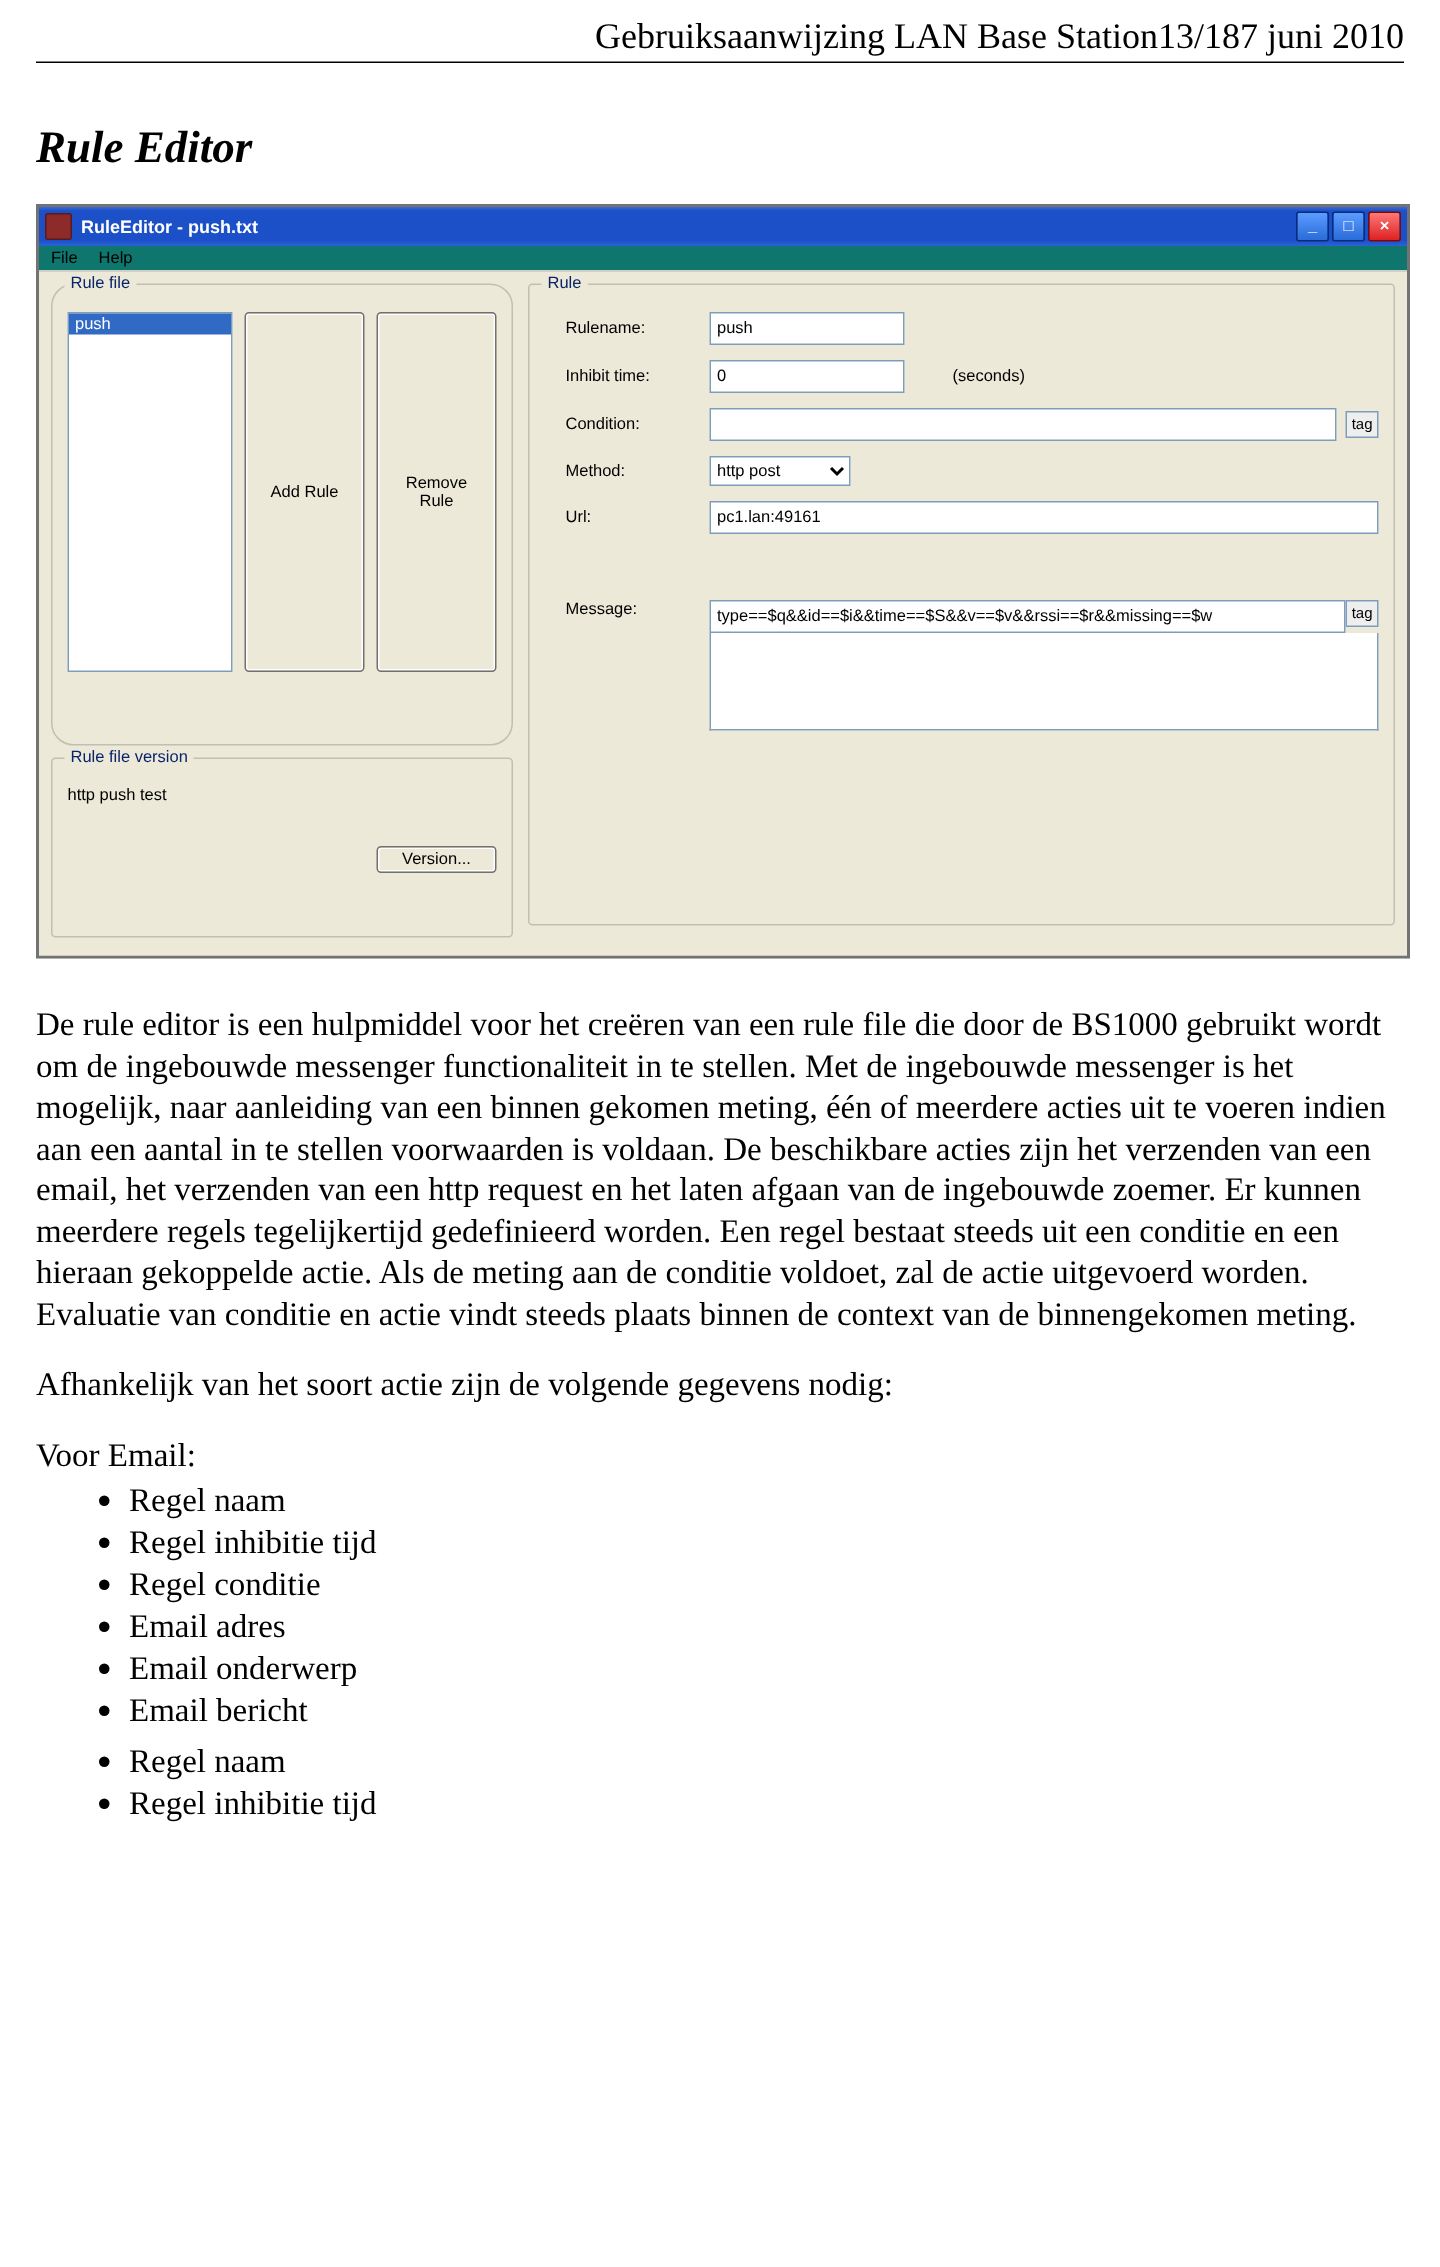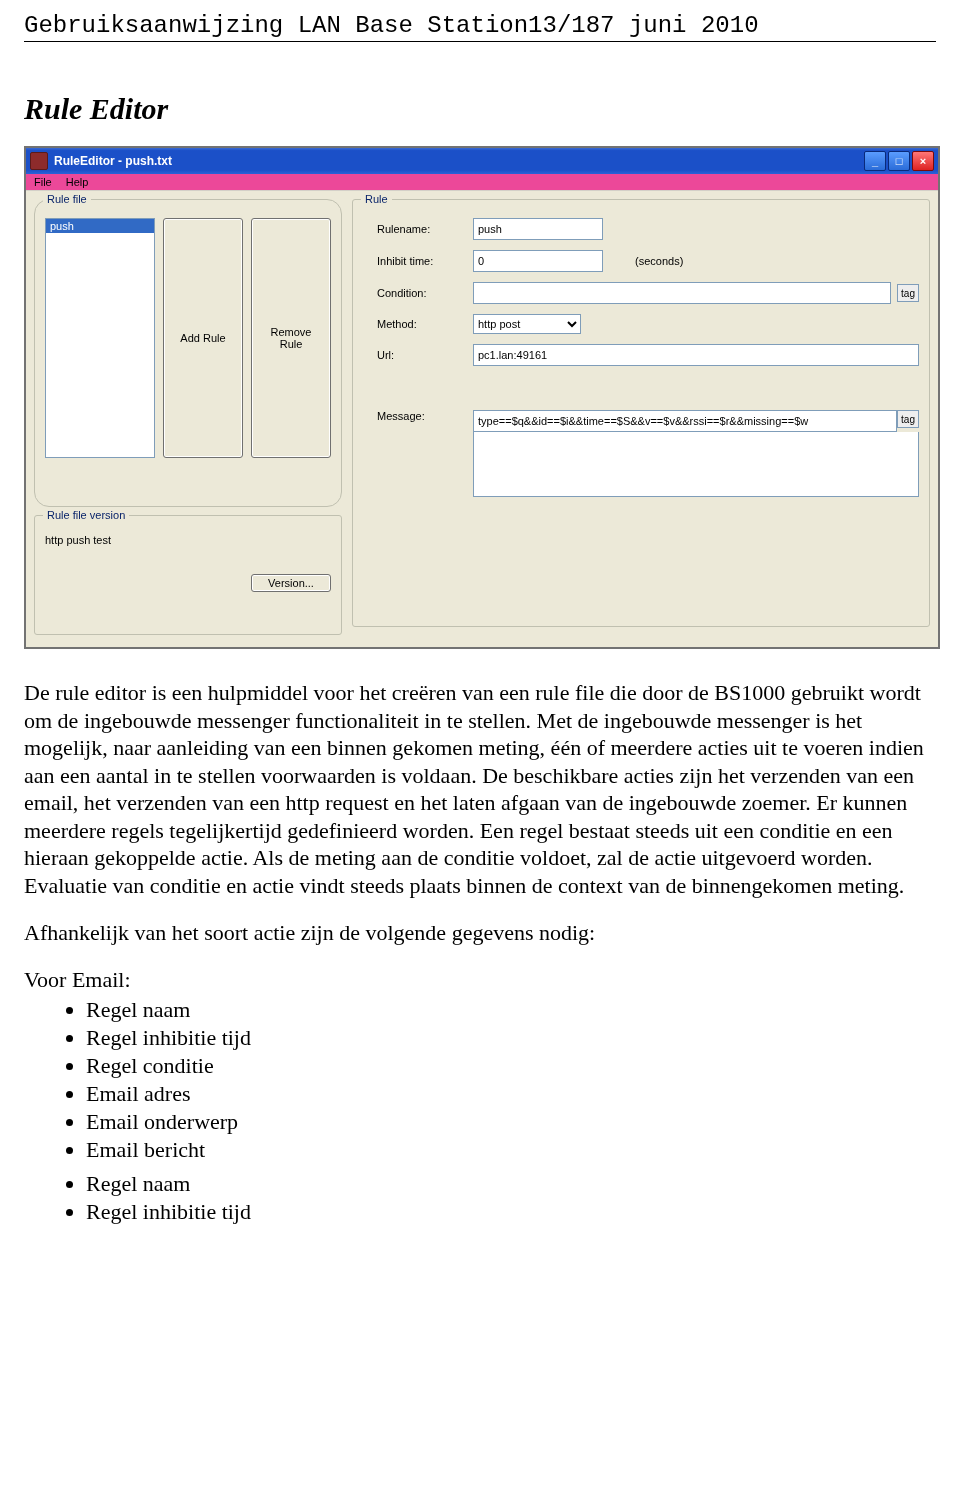--- a/index.html
+++ b/index.html
@@ -8,26 +8,25 @@
     font-family: "Times New Roman", serif;
     background: #fff;
     width: 960px;
     color: #000;
   }
   .page {
     padding: 12px 24px 40px 24px;
   }
   .header-row {
     display: flex;
-    justify-content: flex-start;
+    justify-content: flex-end;
     font-size: 24px;
     border-bottom: 1.5px solid #000;
     padding-bottom: 2px;
-    margin-bottom: 50px;
-    font-family: Liberation Mono, monospace;
+    margin-bottom: 40px;
   }
   .section-title {
     font-size: 30px;
     font-weight: bold;
     font-style: italic;
     margin: 30px 0 20px 0;
   }
   .screenshot {
     width: 912px;
     margin: 0 auto 30px auto;
@@ -63,21 +62,21 @@
     height: 18px;
     margin-left: 2px;
     background: linear-gradient(to bottom,#5a9cff,#2a6cd8);
     border: 1px solid #0a2a7a;
     border-radius: 2px;
     display:flex;align-items:center;justify-content:center;
     color:#fff;font-weight:bold;font-size:11px;
   }
   .winbtn.close { background: linear-gradient(to bottom,#f77,#d22); border-color:#7a0a0a;}
   .menubar {
-    background:#ec4899;
+    background:#0f766e;
     padding: 2px 8px;
     display:flex;gap:14px;
     border-bottom:1px solid #d4d0c8;
   }
   .workarea {
     background:#ece9d8;
     padding: 8px;
     display:flex;
     gap:10px;
     min-height:440px;
@@ -232,21 +231,21 @@
               <input class="xp" style="width: 120px;" value="0">
               <span style="margin-left:26px;">(seconds)</span>
             </div>
             <div class="row">
               <span class="lbl">Condition:</span>
               <input class="xp" style="flex: 1 1 0%;" value="">
               <button class="tagbtn">tag</button>
             </div>
             <div class="row">
               <span class="lbl">Method:</span>
-              <select class="xp" style="width:108px;">
+              <select class="xp" style="width:94px;">
                 <option>http post</option>
               </select>
             </div>
             <div class="row">
               <span class="lbl">Url:</span>
               <input class="xp" style="flex: 1 1 0%;" value="pc1.lan:49161">
             </div>
             <div style="height:34px;"></div>
             <div class="row" style="align-items:flex-start;">
               <span class="lbl">Message:</span>

